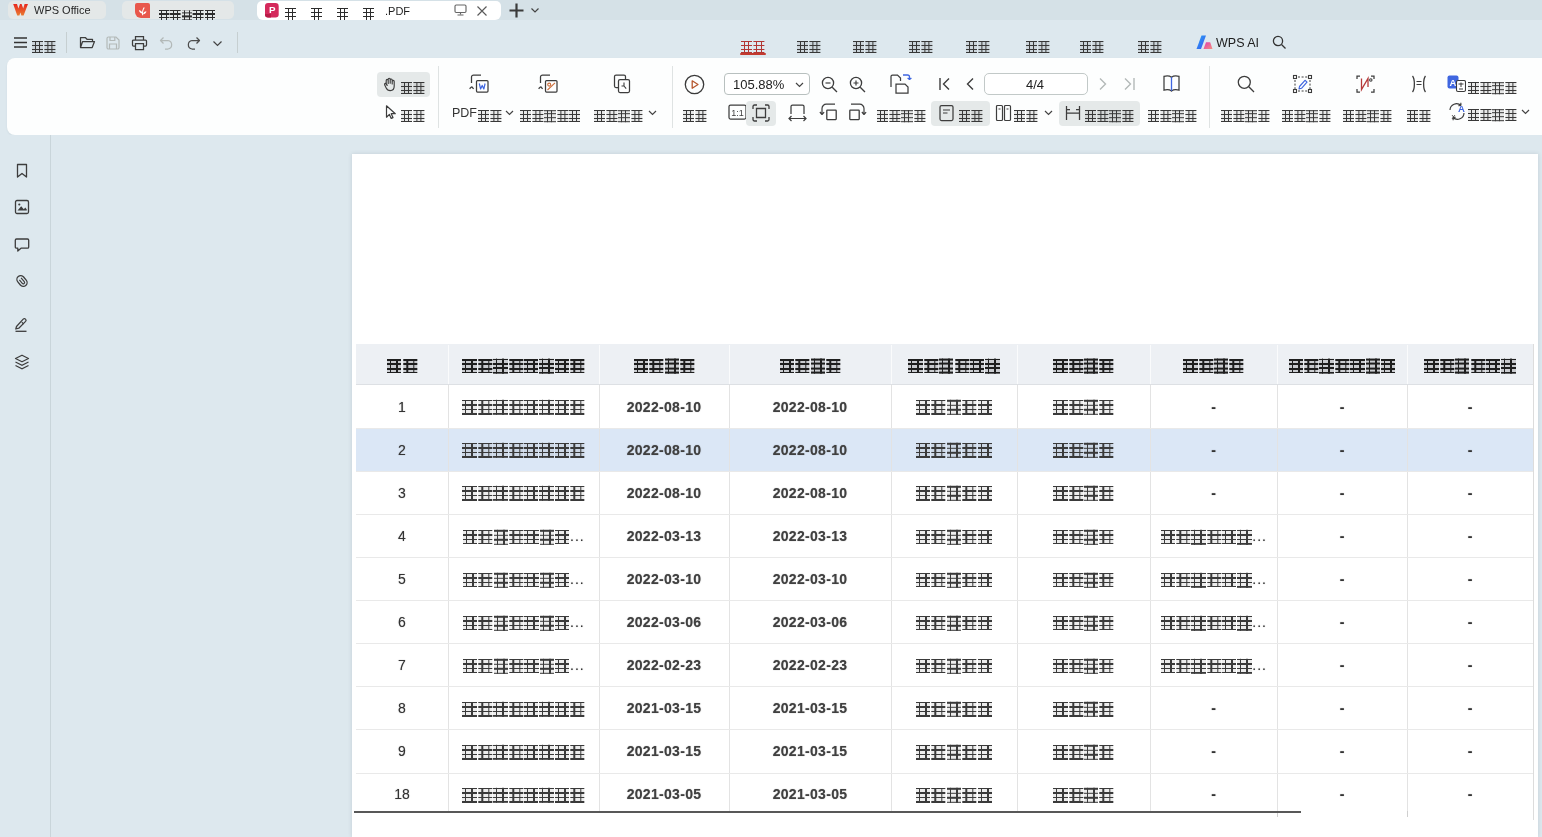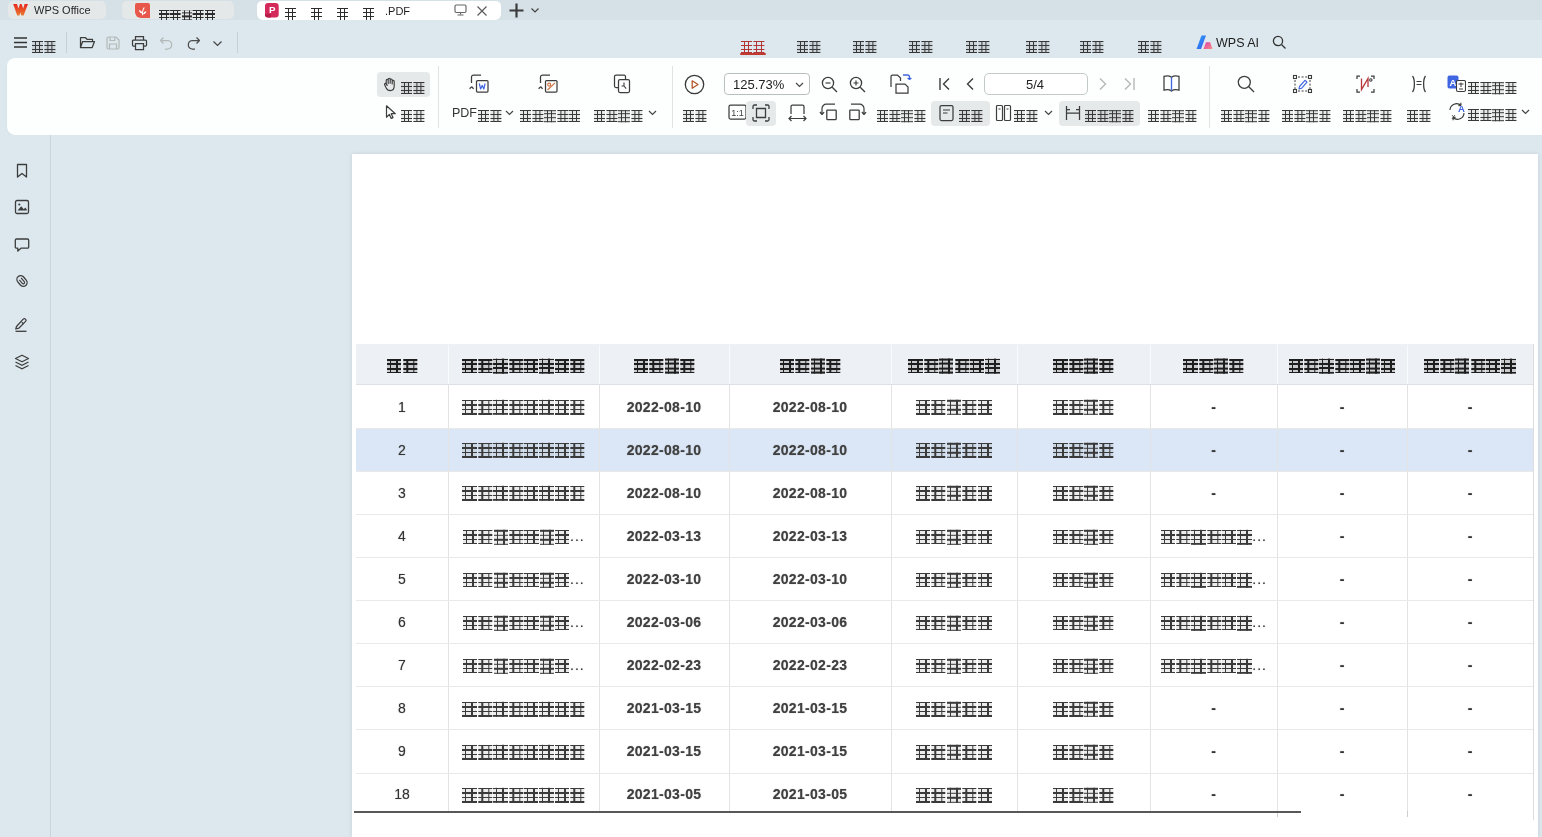--- a/index.html
+++ b/index.html
@@ -176,21 +176,21 @@
 <svg class="a" style="left:648px;top:110px" width="9" height="6" viewBox="0 0 9 6">
     <path d="M1 1 L4.5 4.5 L8 1" stroke="#444" stroke-width="1.2" fill="none"></path>
   </svg>
 <div class="sep" style="left:672px;top:66px;height:62px"></div>
 <svg class="a" style="left:684px;top:74px" width="21" height="21" viewBox="0 0 21 21">
     <circle cx="10.5" cy="10.5" r="9.2" fill="none" stroke="#3a3a3a" stroke-width="1.3"></circle>
     <path d="M8.2 6.8 L14 10.5 L8.2 14.2 Z" fill="none" stroke="#b5572e" stroke-width="1.3" stroke-linejoin="round"></path>
   </svg>
 <span class="a" style="left:682px;top:106.5px"><i class="z zc"></i><i class="z zc"></i></span>
 <div class="a" style="left:724px;top:73px;width:86px;height:22px;border:1px solid #b8c0bf;border-radius:4px;background:#fff"></div>
-<span class="a" style="left:733px;top:77px;font-size:13px;color:#222">125.73%</span>
+<span class="a" style="left:733px;top:77px;font-size:13px;color:#222">105.88%</span>
 <svg class="a" style="left:795px;top:81.5px" width="9" height="6" viewBox="0 0 9 6">
     <path d="M1 1 L4.5 4.5 L8 1" stroke="#444" stroke-width="1.2" fill="none"></path>
   </svg>
 <svg class="a" style="left:820px;top:75px" width="19" height="19" viewBox="0 0 19 19">
     <circle cx="8" cy="8" r="5.6" fill="none" stroke="#3d3d3d" stroke-width="1.3"></circle>
     <path d="M12.2 12.2 L17 17" stroke="#3d3d3d" stroke-width="1.3"></path>
     <path d="M5.5 8 H10.5" stroke="#3d3d3d" stroke-width="1.2"></path>
   </svg>
 <svg class="a" style="left:848px;top:75px" width="19" height="19" viewBox="0 0 19 19">
     <circle cx="8" cy="8" r="5.6" fill="none" stroke="#3d3d3d" stroke-width="1.3"></circle>
@@ -224,21 +224,21 @@
     <path d="M15 2 H19.5 A2 2 0 0 1 21.5 4 V6.5 M21.5 6.5 L19.6 4.9 M21.5 6.5 L23.4 4.9" fill="none" stroke="#3f66e0" stroke-width="1.3"></path>
   </svg>
 <span class="a" style="left:876px;top:106.5px"><i class="z zc"></i><i class="z zc"></i><i class="z zc"></i><i class="z zc"></i></span>
 <svg class="a" style="left:937px;top:76px" width="15" height="16" viewBox="0 0 15 16">
     <path d="M3 2 V14 M12 2.5 L6.5 8 L12 13.5" fill="none" stroke="#3d3d3d" stroke-width="1.4"></path>
   </svg>
 <svg class="a" style="left:963px;top:76px" width="13" height="16" viewBox="0 0 13 16">
     <path d="M10 2.5 L4.5 8 L10 13.5" fill="none" stroke="#3d3d3d" stroke-width="1.4"></path>
   </svg>
 <div class="a" style="left:984px;top:73px;width:104px;height:22px;border:1px solid #c2c9c8;border-radius:5px;background:#fff"></div>
-<span class="a" style="left:1026px;top:77px;font-size:13px;color:#222">5/4</span>
+<span class="a" style="left:1026px;top:77px;font-size:13px;color:#222">4/4</span>
 <svg class="a" style="left:1097px;top:76px" width="13" height="16" viewBox="0 0 13 16">
     <path d="M3 2.5 L8.5 8 L3 13.5" fill="none" stroke="#b3b9b8" stroke-width="1.4"></path>
   </svg>
 <svg class="a" style="left:1122px;top:76px" width="15" height="16" viewBox="0 0 15 16">
     <path d="M3 2.5 L8.5 8 L3 13.5 M12 2 V14" fill="none" stroke="#b3b9b8" stroke-width="1.4"></path>
   </svg>
 <svg class="a" style="left:1161px;top:74px" width="21" height="20" viewBox="0 0 21 20">
     <path d="M10.5 3.2 C8.8 1.9 5.6 1.6 3 2.3 V16.2 C5.6 15.5 8.8 15.8 10.5 17.1 C12.2 15.8 15.4 15.5 18 16.2 V2.3 C15.4 1.6 12.2 1.9 10.5 3.2 Z" fill="none" stroke="#3d3d3d" stroke-width="1.25"></path>
     <path d="M10.5 3.2 V16.8" stroke="#3f66e0" stroke-width="1.3"></path>
   </svg>

